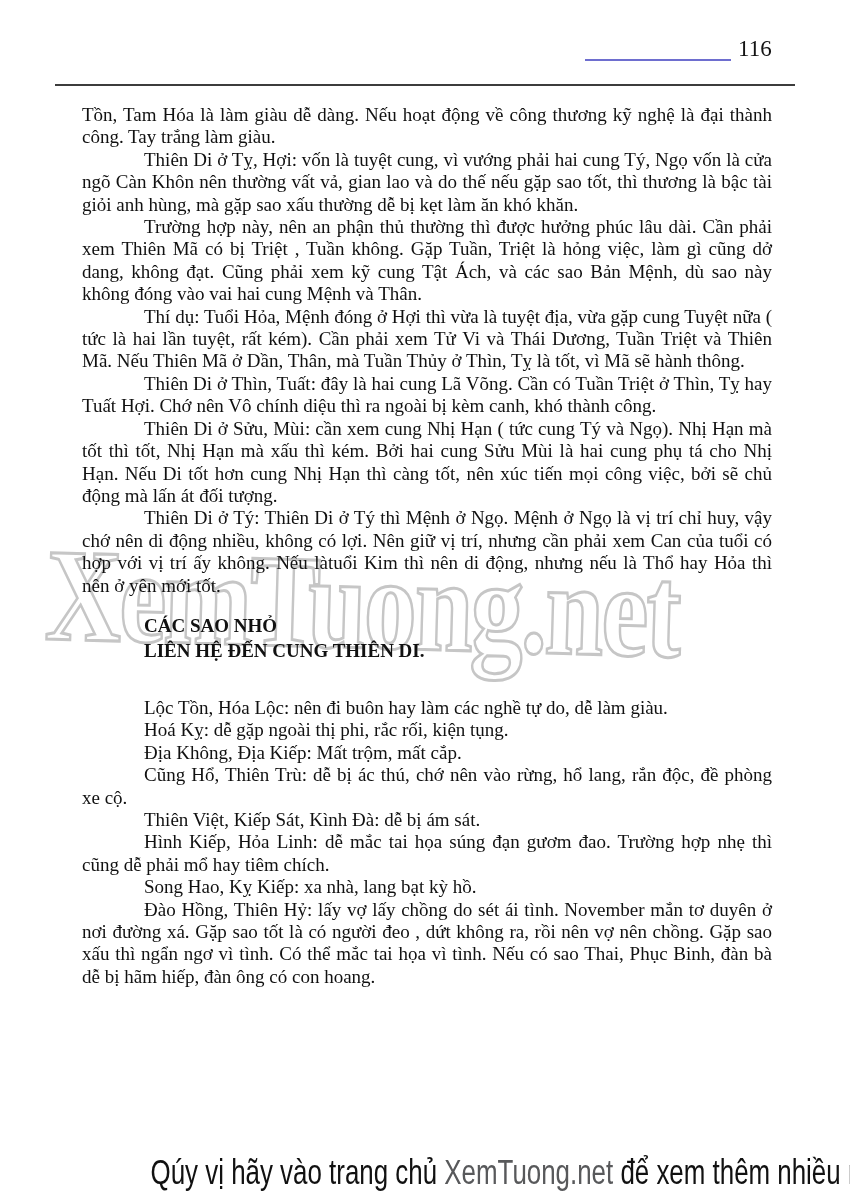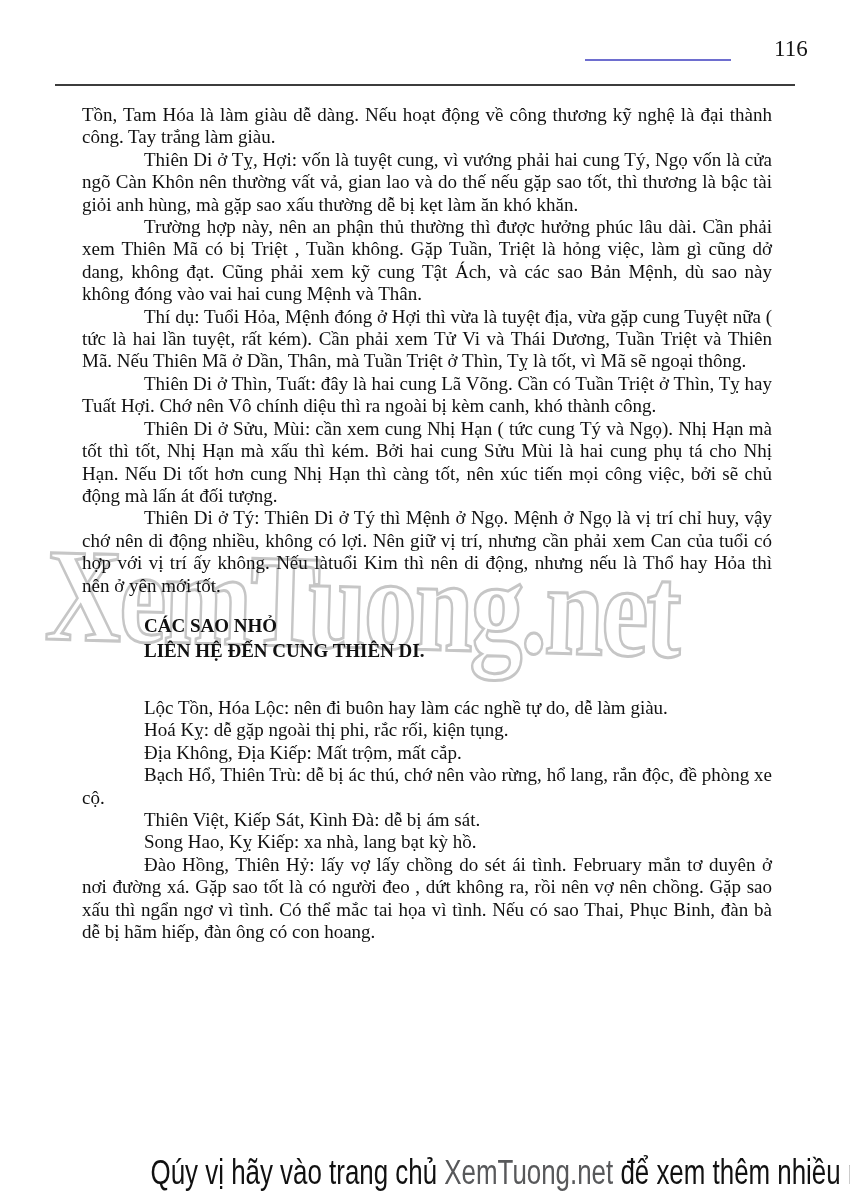--- a/index.html
+++ b/index.html
@@ -49,21 +49,20 @@
     background: #6e6ecf;
     z-index: 2;
   }
   .hdr-pagenum {
     position: absolute;
     left: 738px;
     top: 36px;
     z-index: 2;
     font-size: 23px;
     color: #141414;
-    margin-left: 36px;
   }
   .hdr-rule {
     position: absolute;
     left: 55px;
     top: 84px;
     width: 740px;
     height: 2px;
     background: #3c3c3c;
     z-index: 2;
   }
@@ -115,36 +114,37 @@
   <div class="watermark">XemTuong.net</div>
 
   <div class="hdr-underline"></div>
   <div class="hdr-pagenum">116</div>
   <div class="hdr-rule"></div>
 
   <div class="content">
     <p class="noindent">Tồn, Tam Hóa là làm giàu dễ dàng. Nếu hoạt động về công thương kỹ nghệ là đại thành công. Tay trắng làm giàu.</p>
     <p>Thiên Di ở Tỵ, Hợi: vốn là tuyệt cung, vì vướng phải hai cung Tý, Ngọ vốn là cửa ngõ Càn Khôn nên thường vất vả, gian lao và do thế nếu gặp sao tốt, thì thương là bậc tài giỏi anh hùng, mà gặp sao xấu thường dễ bị kẹt làm ăn khó khăn.</p>
     <p>Trường hợp này, nên an phận thủ thường thì được hưởng phúc lâu dài. Cần phải xem Thiên Mã có bị Triệt , Tuần không. Gặp Tuần, Triệt là hỏng việc, làm gì cũng dở dang, không đạt. Cũng phải xem kỹ cung Tật Ách, và các sao Bản Mệnh, dù sao này không đóng vào vai hai cung Mệnh và Thân.</p>
-    <p>Thí dụ: Tuổi Hỏa, Mệnh đóng ở Hợi thì vừa là tuyệt địa, vừa gặp cung Tuyệt nữa ( tức là hai lần tuyệt, rất kém). Cần phải xem Tử Vi và Thái Dương, Tuần Triệt và Thiên Mã. Nếu Thiên Mã ở Dần, Thân, mà Tuần Triệt ở Thìn, Tỵ là tốt, vì Mã sẽ ngoại thông.</p>
+    <p>Thí dụ: Tuổi Hỏa, Mệnh đóng ở Hợi thì vừa là tuyệt địa, vừa gặp cung Tuyệt nữa ( tức là hai lần tuyệt, rất kém). Cần phải xem Tử Vi và Thái Dương, Tuần Triệt và Thiên Mã. Nếu Thiên Mã ở Dần, Thân, mà Tuần Thủy ở Thìn, Tỵ là tốt, vì Mã sẽ hành thông.</p>
     <p>Thiên Di ở Thìn, Tuất: đây là hai cung Lã Võng. Cần có Tuần Triệt ở Thìn, Tỵ hay Tuất Hợi. Chớ nên Vô chính diệu thì ra ngoài bị kèm canh, khó thành công.</p>
     <p>Thiên Di ở Sửu, Mùi: cần xem cung Nhị Hạn ( tức cung Tý và Ngọ). Nhị Hạn mà tốt thì tốt, Nhị Hạn mà xấu thì kém. Bởi hai cung Sửu Mùi là hai cung phụ tá cho Nhị Hạn. Nếu Di tốt hơn cung Nhị Hạn thì càng tốt, nên xúc tiến mọi công việc, bởi sẽ chủ động mà lấn át đối tượng.</p>
     <p>Thiên Di ở Tý: Thiên Di ở Tý thì Mệnh ở Ngọ. Mệnh ở Ngọ là vị trí chỉ huy, vậy chớ nên di động nhiều, không có lợi. Nên giữ vị trí, nhưng cần phải xem Can của tuổi có hợp với vị trí ấy không. Nếu làtuổi Kim thì nên di động, nhưng nếu là Thổ hay Hỏa thì nên ở yên mới tốt.</p>
 
     <div class="section-heading">
       <div>CÁC SAO NHỎ</div>
       <div>LIÊN HỆ ĐẾN CUNG THIÊN DI.</div>
     </div>
 
     <p>Lộc Tồn, Hóa Lộc: nên đi buôn hay làm các nghề tự do, dễ làm giàu.</p>
     <p>Hoá Kỵ: dễ gặp ngoài thị phi, rắc rối, kiện tụng.</p>
     <p>Địa Không, Địa Kiếp: Mất trộm, mất cắp.</p>
-    <p>Bạch Hổ, Thiên Trù: dễ bị ác thú, chớ nên vào rừng, hổ lang, rắn độc, đề phòng xe cộ.</p>
+    <p>Cũng Hổ, Thiên Trù: dễ bị ác thú, chớ nên vào rừng, hổ lang, rắn độc, đề phòng xe cộ.</p>
     <p>Thiên Việt, Kiếp Sát, Kình Đà: dễ bị ám sát.</p>
+    <p>Hình Kiếp, Hỏa Linh: dễ mắc tai họa súng đạn gươm đao. Trường hợp nhẹ thì cũng dễ phải mổ hay tiêm chích.</p>
     <p>Song Hao, Kỵ Kiếp: xa nhà, lang bạt kỳ hồ.</p>
-    <p>Đào Hồng, Thiên Hỷ: lấy vợ lấy chồng do sét ái tình. February mắn tơ duyên ở nơi đường xá. Gặp sao tốt là có người đeo , dứt không ra, rồi nên vợ nên chồng. Gặp sao xấu thì ngẩn ngơ vì tình. Có thể mắc tai họa vì tình. Nếu có sao Thai, Phục Binh, đàn bà dễ bị hãm hiếp, đàn ông có con hoang.</p>
+    <p>Đào Hồng, Thiên Hỷ: lấy vợ lấy chồng do sét ái tình. November mắn tơ duyên ở nơi đường xá. Gặp sao tốt là có người đeo , dứt không ra, rồi nên vợ nên chồng. Gặp sao xấu thì ngẩn ngơ vì tình. Có thể mắc tai họa vì tình. Nếu có sao Thai, Phục Binh, đàn bà dễ bị hãm hiếp, đàn ông có con hoang.</p>
   </div>
 
   <div class="footer">
     <span class="footer-inner"><span>Qúy vị hãy vào trang chủ </span><span class="brand">XemTuong.net</span><span> để xem thêm nhiều mục hay khác</span></span>
   </div>
 
 </div>
 
 </body></html>

